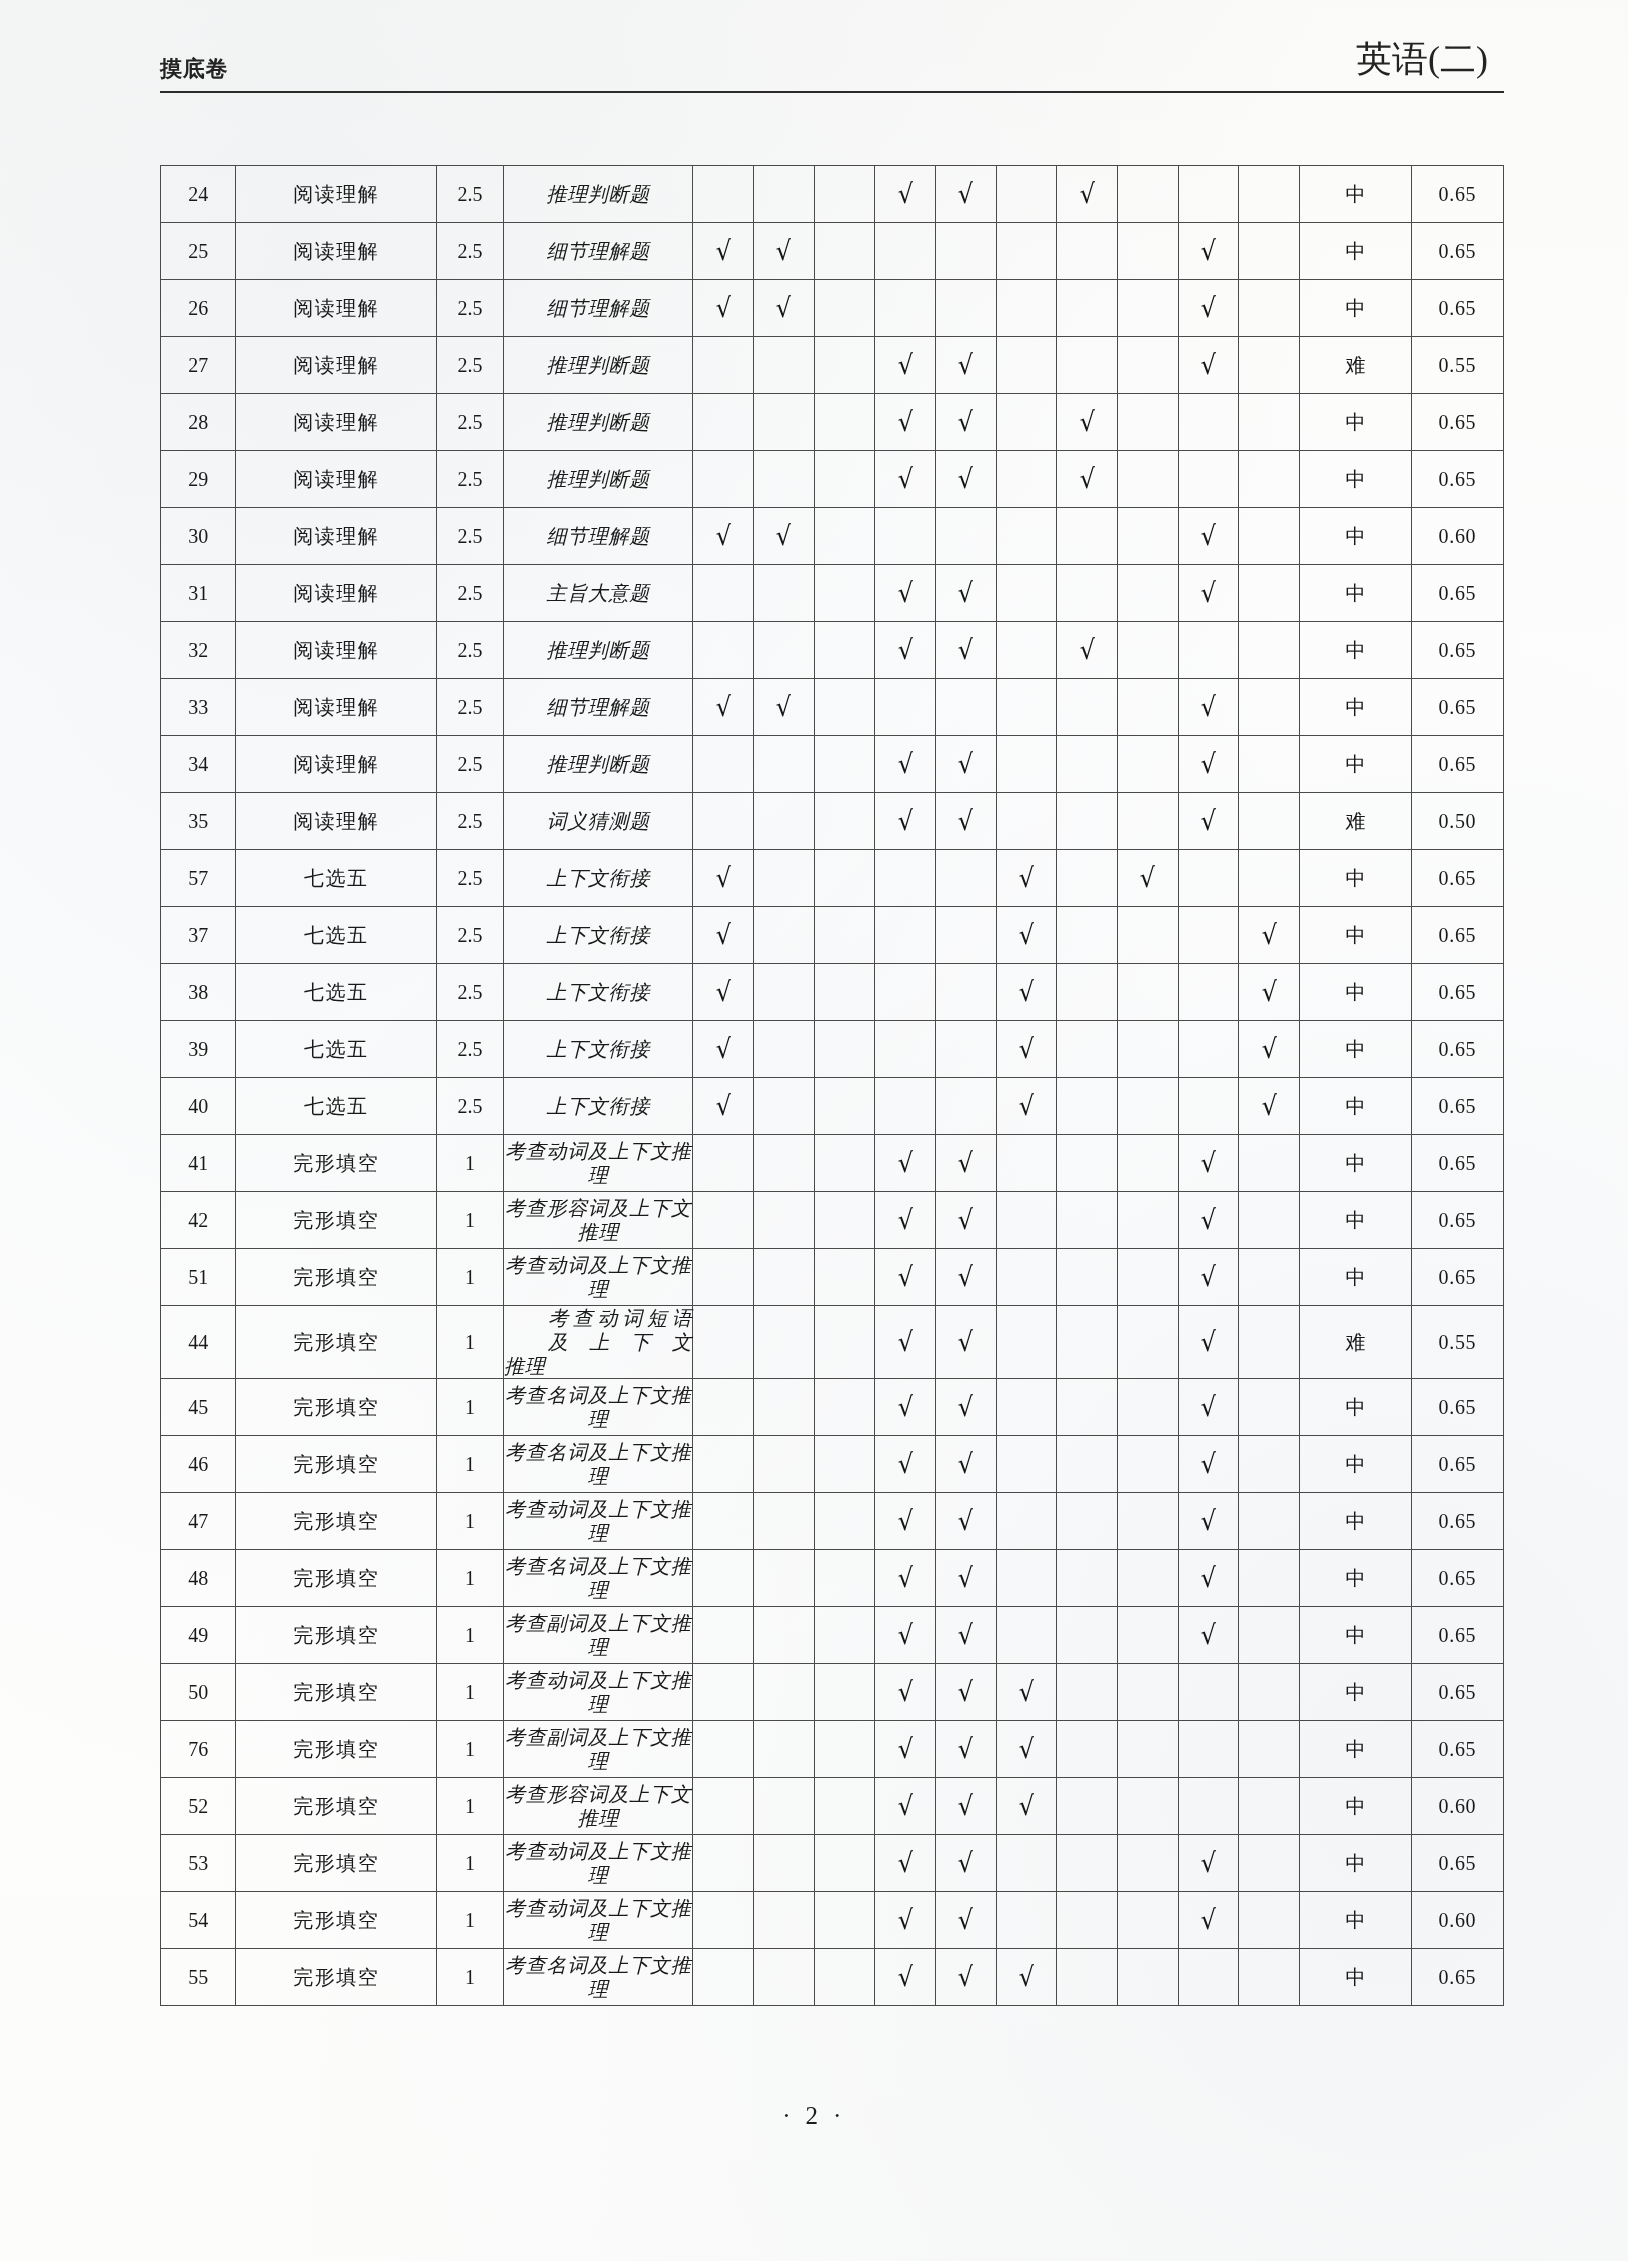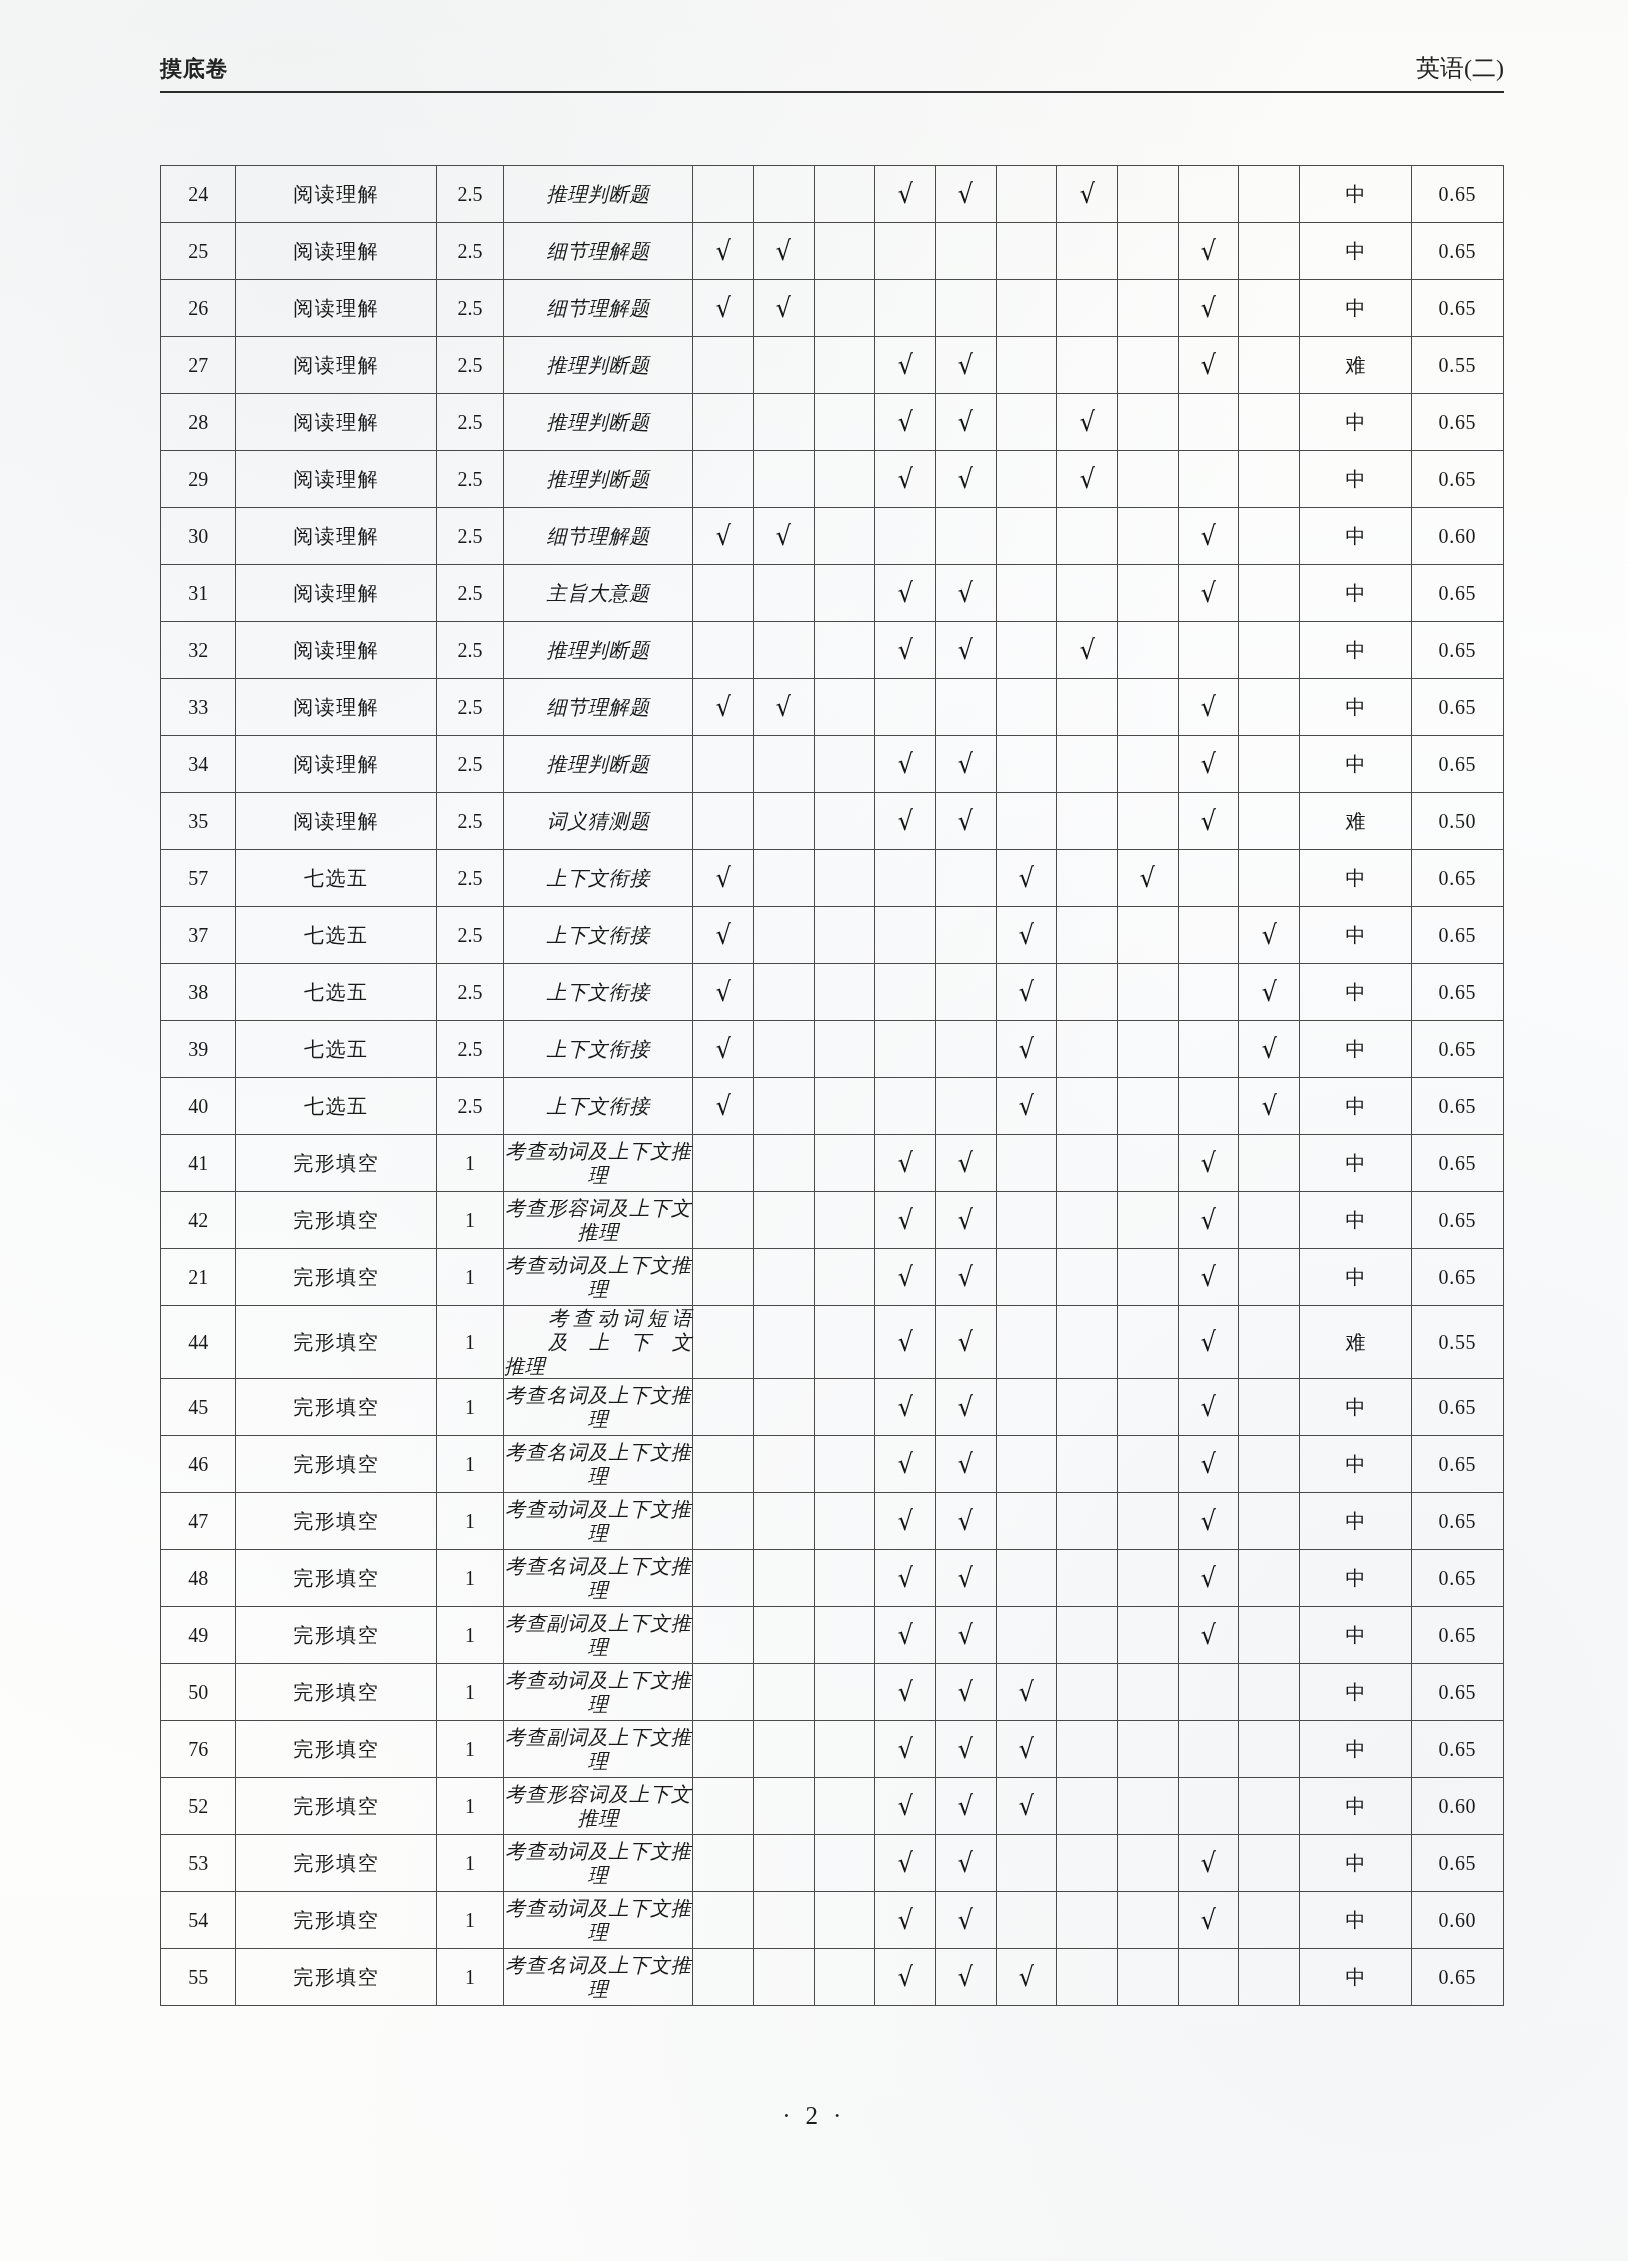--- a/index.html
+++ b/index.html
@@ -48,22 +48,22 @@
     font-weight: 700;
     color: #232323;
     white-space: nowrap;
   }
   .runhead-left {
     left: 0;
     font-size: 22px;
     letter-spacing: 0.7px;
   }
   .runhead-right {
-    right: 0;
-    font-size: 24px;
+    right: 16px;
+    font-size: 36px;
     font-family: "Liberation Serif", "DejaVu Serif", serif;
     font-weight: 400;
     letter-spacing: 0px;
   }
   .runhead-rule {
     position: absolute;
     left: 0;
     right: 0;
     bottom: -5.9px;
     height: 2.2px;
@@ -514,21 +514,21 @@
           <td class="c-chk"><span class="tick">√</span></td>
           <td class="c-chk"></td>
           <td class="c-chk"></td>
           <td class="c-chk"></td>
           <td class="c-chk"><span class="tick">√</span></td>
           <td class="c-chk"></td>
           <td class="c-diff">中</td>
           <td class="c-val">0.65</td>
         </tr>
         <tr>
-          <td class="c-no">21</td>
+          <td class="c-no">51</td>
           <td class="c-type">完形填空</td>
           <td class="c-score">1</td>
           <td class="c-point">考查动词及上下文推理</td>
           <td class="c-chk"></td>
           <td class="c-chk"></td>
           <td class="c-chk"></td>
           <td class="c-chk"><span class="tick">√</span></td>
           <td class="c-chk"><span class="tick">√</span></td>
           <td class="c-chk"></td>
           <td class="c-chk"></td>

